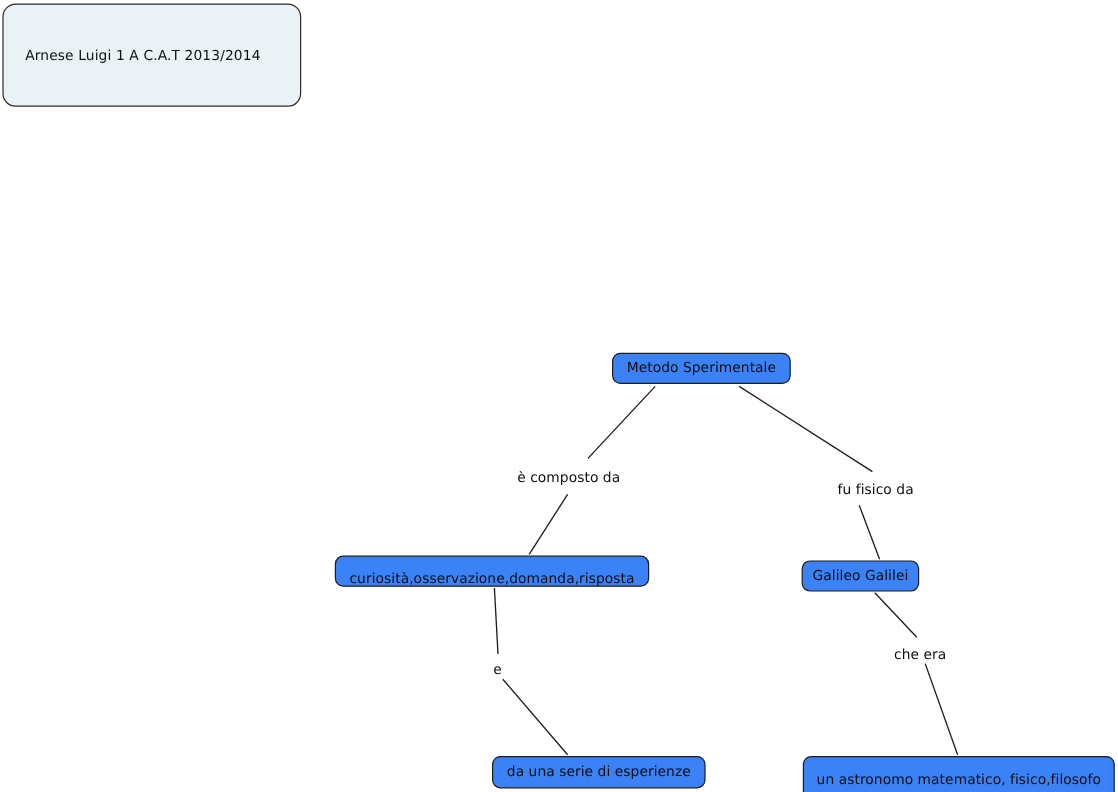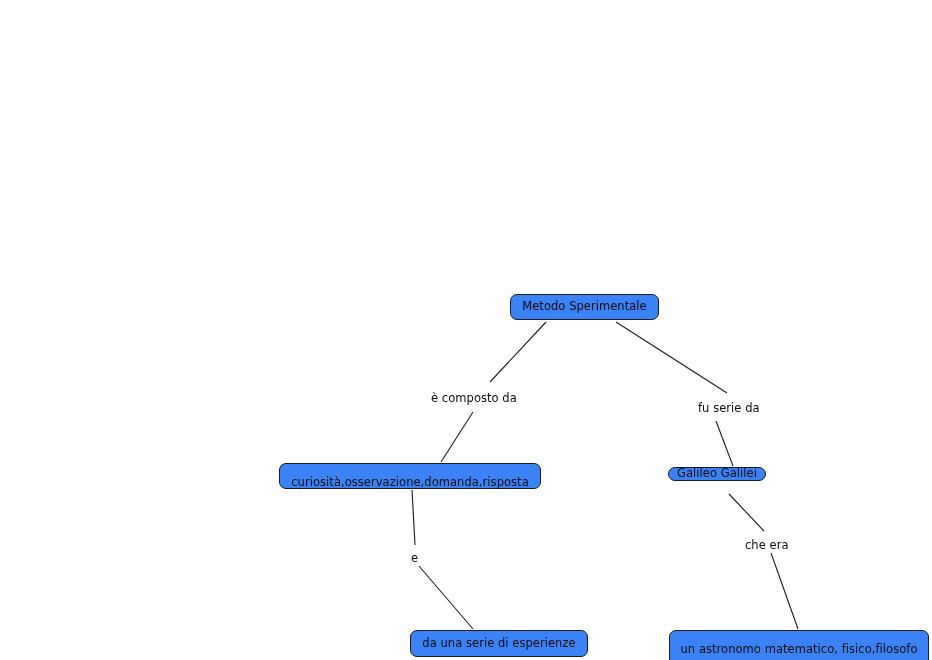--- a/index.html
+++ b/index.html
@@ -99,38 +99,41 @@
       <g>
         <line x1="412" y1="490" x2="415" y2="545" stroke="#1c1c1c" stroke-width="1.1" shape-rendering="geometricPrecision"></line>
         <line x1="419" y1="566" x2="473" y2="629" stroke="#1c1c1c" stroke-width="1.1" shape-rendering="geometricPrecision"></line>
       </g>
       <g>
         <line x1="729" y1="494" x2="764" y2="531" stroke="#1c1c1c" stroke-width="1.1" shape-rendering="geometricPrecision"></line>
         <line x1="771" y1="553" x2="798" y2="629" stroke="#1c1c1c" stroke-width="1.1" shape-rendering="geometricPrecision"></line>
       </g>
     </svg>
 
+  <div class="title-box" style="left: 2px; top: 3px; width: 249px; height: 86px;">
+    <span class="title-text">Arnese Luigi 1 A C.A.T 2013/2014</span>
+  </div>
 
   <div id="node-layer">
       <div class="node" style="left: 510px; top: 294px; width: 149px; height: 26px;">
         <span class="node-text">Metodo Sperimentale</span>
       </div>
       <div class="node" style="left: 279px; top: 463px; width: 262px; height: 26px; align-items: flex-end;">
         <span class="node-text">curiosità,osservazione,domanda,risposta</span>
       </div>
-      <div class="node" style="left: 668px; top: 467px; width: 98px; height: 14px;">
+      <div class="node" style="left: 668px; top: 467px; width: 98px; height: 26px;">
         <span class="node-text">Galileo Galilei</span>
       </div>
       <div class="node" style="left: 391px; top: 630px; width: 178px; height: 27px; margin-left: 19px;">
         <span class="node-text">da una serie di esperienze</span>
       </div>
       <div class="node" style="left: 669px; top: 630px; width: 260px; height: 39px;">
         <span class="node-text">un astronomo matematico, fisico,filosofo</span>
       </div>
     </div>
   <div id="label-layer">
       <div class="edge-label" style="left: 431px; top: 393px;">è composto da</div>
-      <div class="edge-label" style="left: 698px; top: 403px;">fu serie da</div>
+      <div class="edge-label" style="left: 698px; top: 403px;">fu fisico da</div>
       <div class="edge-label" style="left: 411px; top: 553px;">e</div>
       <div class="edge-label" style="left: 745px; top: 540px;">che era</div>
     </div>
 
 </div>
 
 </body></html>

